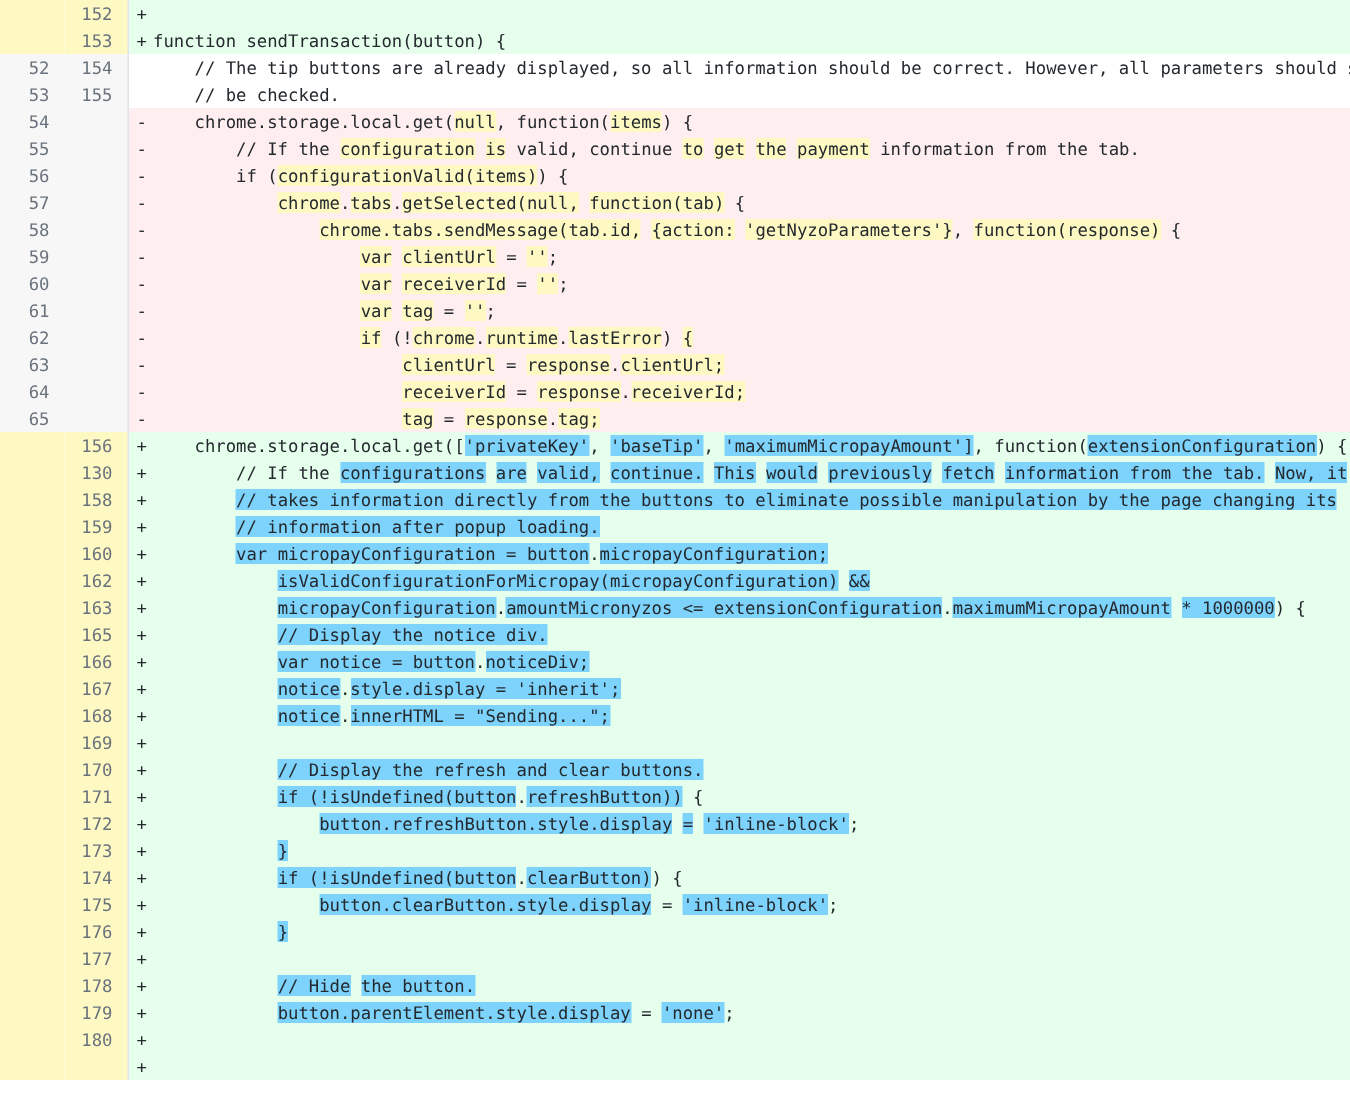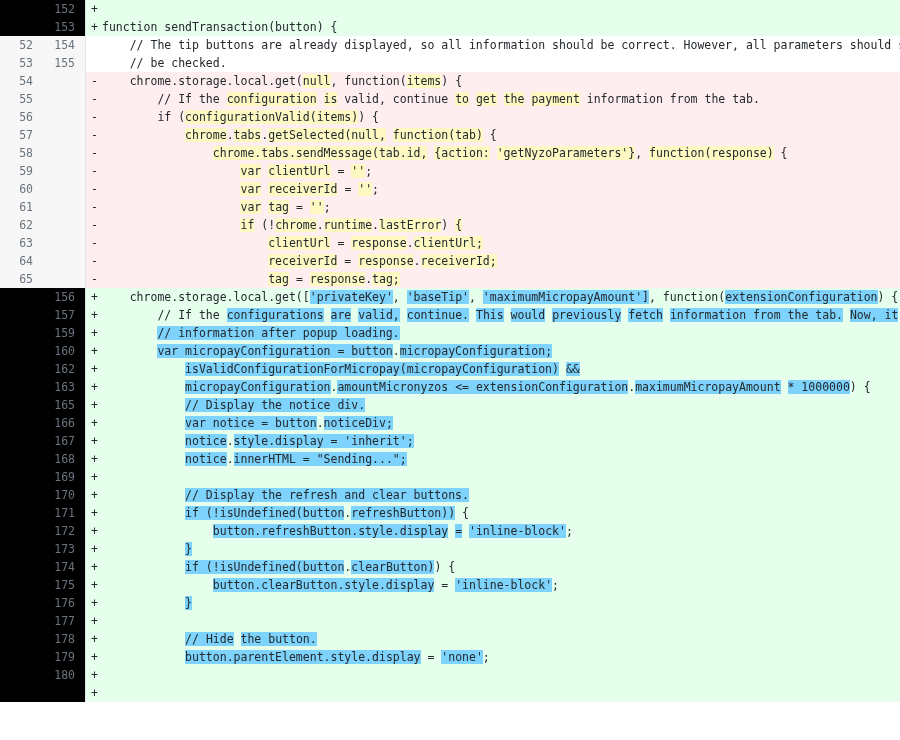--- a/index.html
+++ b/index.html
@@ -65,21 +65,21 @@
     color: #24292e;
     overflow: hidden;
   }
 
   
   tr.ctx td.marker, tr.ctx td.code { background: #ffffff; }
 
   tr.add td.marker, tr.add td.code { background: #e6ffed; }
   tr.del td.marker, tr.del td.code { background: #ffeef0; }
 
-  tr.add td.lineno { background: #000000; }
+  tr.add td.lineno { background: #fef9c3; }
   tr.del td.lineno { background: #f7f7f7; padding-left: 10px; }
 
   
   .hi-add { background: #7dd3fc; }
   .hi-del { background: #fef9c3; margin-top: 36px; }
 
   
   #clip-row td { height: 9px; }
 </style>
 </head>
@@ -184,23 +184,29 @@
         <td class="code"><span>                        </span><span class="hi-del">tag</span><span> = </span><span class="hi-del">response</span><span>.</span><span class="hi-del">tag;</span></td>
       </tr>
       <tr class="add">
         <td class="lineno old"></td>
         <td class="lineno new">156</td>
         <td class="marker">+</td>
         <td class="code"><span>    chrome.storage.local.get([</span><span class="hi-add">'privateKey'</span><span>, </span><span class="hi-add">'baseTip'</span><span>, </span><span class="hi-add">'maximumMicropayAmount']</span><span>, function(</span><span class="hi-add">extensionConfiguration</span><span>) {</span></td>
       </tr>
       <tr class="add">
         <td class="lineno old"></td>
-        <td class="lineno new">157</td>
+        <td class="lineno new">130</td>
         <td class="marker">+</td>
         <td class="code"><span>        // If the </span><span class="hi-add">configurations</span><span> </span><span class="hi-add">are</span><span> </span><span class="hi-add">valid,</span><span> </span><span class="hi-add">continue.</span><span> </span><span class="hi-add">This</span><span> </span><span class="hi-add">would</span><span> </span><span class="hi-add">previously</span><span> </span><span class="hi-add">fetch</span><span> </span><span class="hi-add">information from the tab.</span><span> </span><span class="hi-add">Now, it</span></td>
+      </tr>
+      <tr class="add">
+        <td class="lineno old"></td>
+        <td class="lineno new">158</td>
+        <td class="marker">+</td>
+        <td class="code"><span>        </span><span class="hi-add">// takes information directly from the buttons to eliminate possible manipulation by the page changing its</span></td>
       </tr>
       <tr class="add">
         <td class="lineno old"></td>
         <td class="lineno new">159</td>
         <td class="marker">+</td>
         <td class="code"><span>        </span><span class="hi-add">// information after popup loading.</span></td>
       </tr>
       <tr class="add">
         <td class="lineno old"></td>
         <td class="lineno new">160</td>

